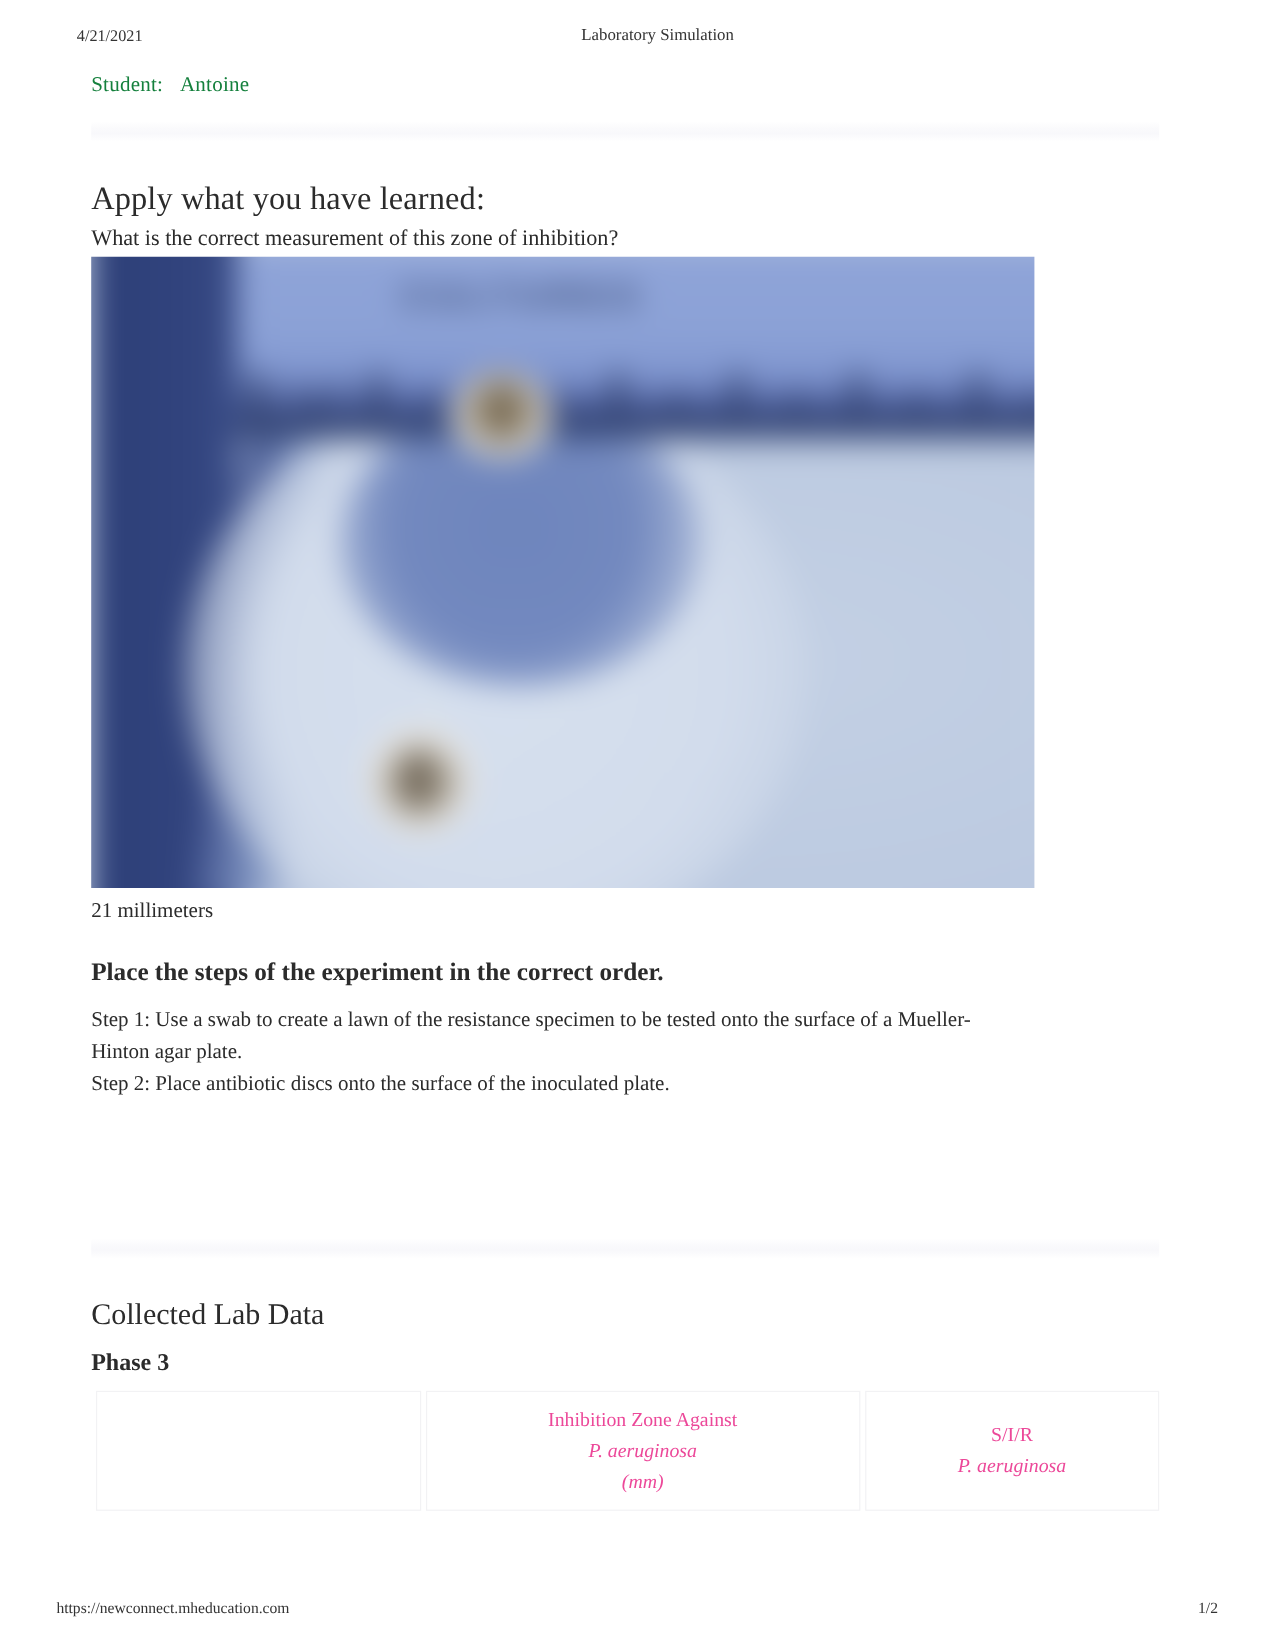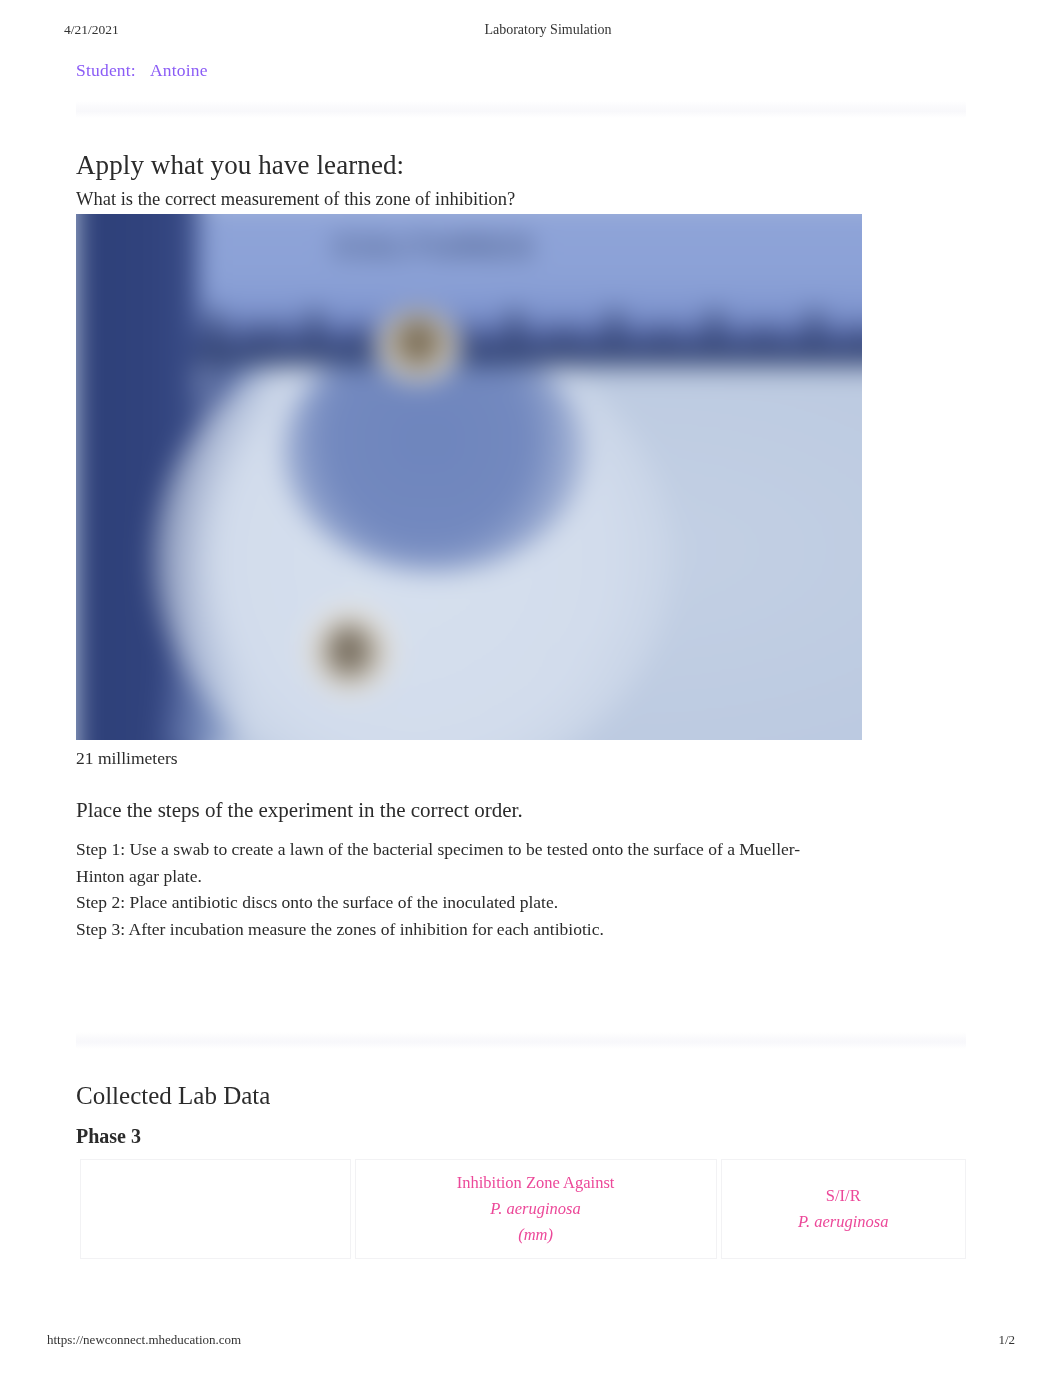--- a/index.html
+++ b/index.html
@@ -47,21 +47,21 @@
     top: 0;
     left: 0;
     width: 1062px;
   }
 
   .student-line {
     position: absolute;
     left: 76px;
     top: 60px;
     font-size: 17.5px;
-    color: #8b5cf6;
+    color: #15803d;
     letter-spacing: .2px;
   }
   .student-line .label { margin-right: 14px; }
 
   .divider {
     position: absolute;
     left: 76px;
     width: 890px;
     height: 17px;
     background: linear-gradient(to bottom, #ffffff 0%, #fafafc 35%, #f8f8fb 60%, #ffffff 100%);
@@ -257,21 +257,21 @@
     top: 748px;
     font-size: 17.5px;
     color: #2b2b2b;
   }
 
   h2.steps-title {
     position: absolute;
     left: 76px;
     top: 798px;
     margin: 0;
-    font-weight: normal;
+    font-weight: bold;
     font-size: 21px;
     color: #2b2b2b;
   }
 
   .steps {
     position: absolute;
     left: 76px;
     top: 836px;
     width: 760px;
     font-size: 17.5px;
@@ -391,23 +391,22 @@
       <div class="ph-faint">· · ·</div>
       <div class="ph-faint2">· · ·</div>
     </div>
   </div>
 
   <div class="answer">21 millimeters</div>
 
   <h2 class="steps-title">Place the steps of the experiment in the correct order.</h2>
 
   <div class="steps">
-    <div>Step 1: Use a swab to create a lawn of the bacterial specimen to be tested onto the surface of a Mueller-Hinton agar plate.</div>
+    <div>Step 1: Use a swab to create a lawn of the resistance specimen to be tested onto the surface of a Mueller-Hinton agar plate.</div>
     <div>Step 2: Place antibiotic discs onto the surface of the inoculated plate.</div>
-    <div>Step 3: After incubation measure the zones of inhibition for each antibiotic.</div>
   </div>
 
   <div class="divider d2"></div>
 
   <h2 class="data-title">Collected Lab Data</h2>
   <h3 class="phase-title">Phase 3</h3>
 
   <table class="lab-table">
     <tbody>
         <tr class="head">

